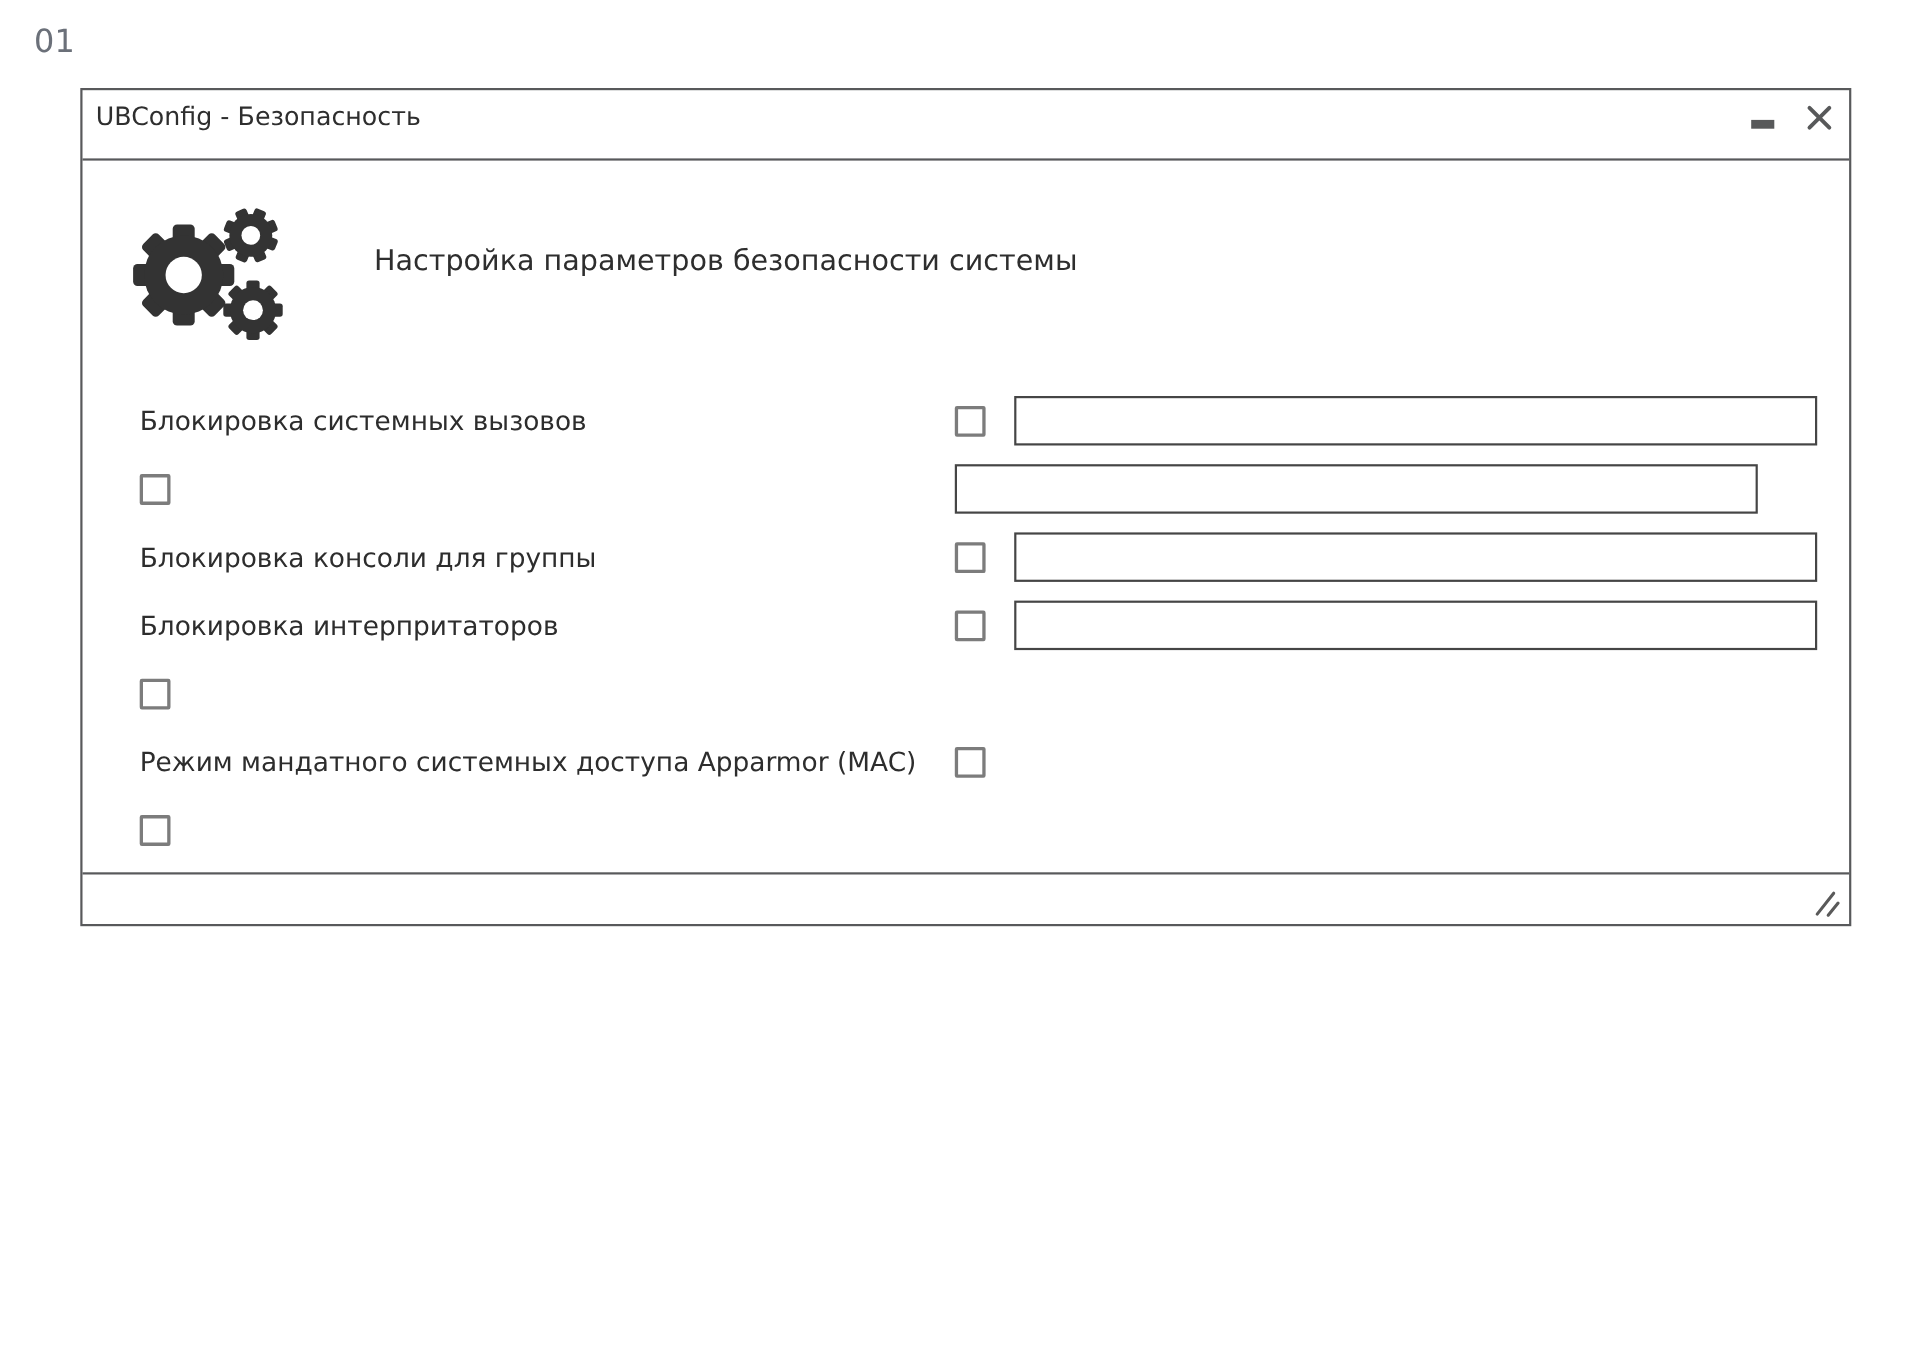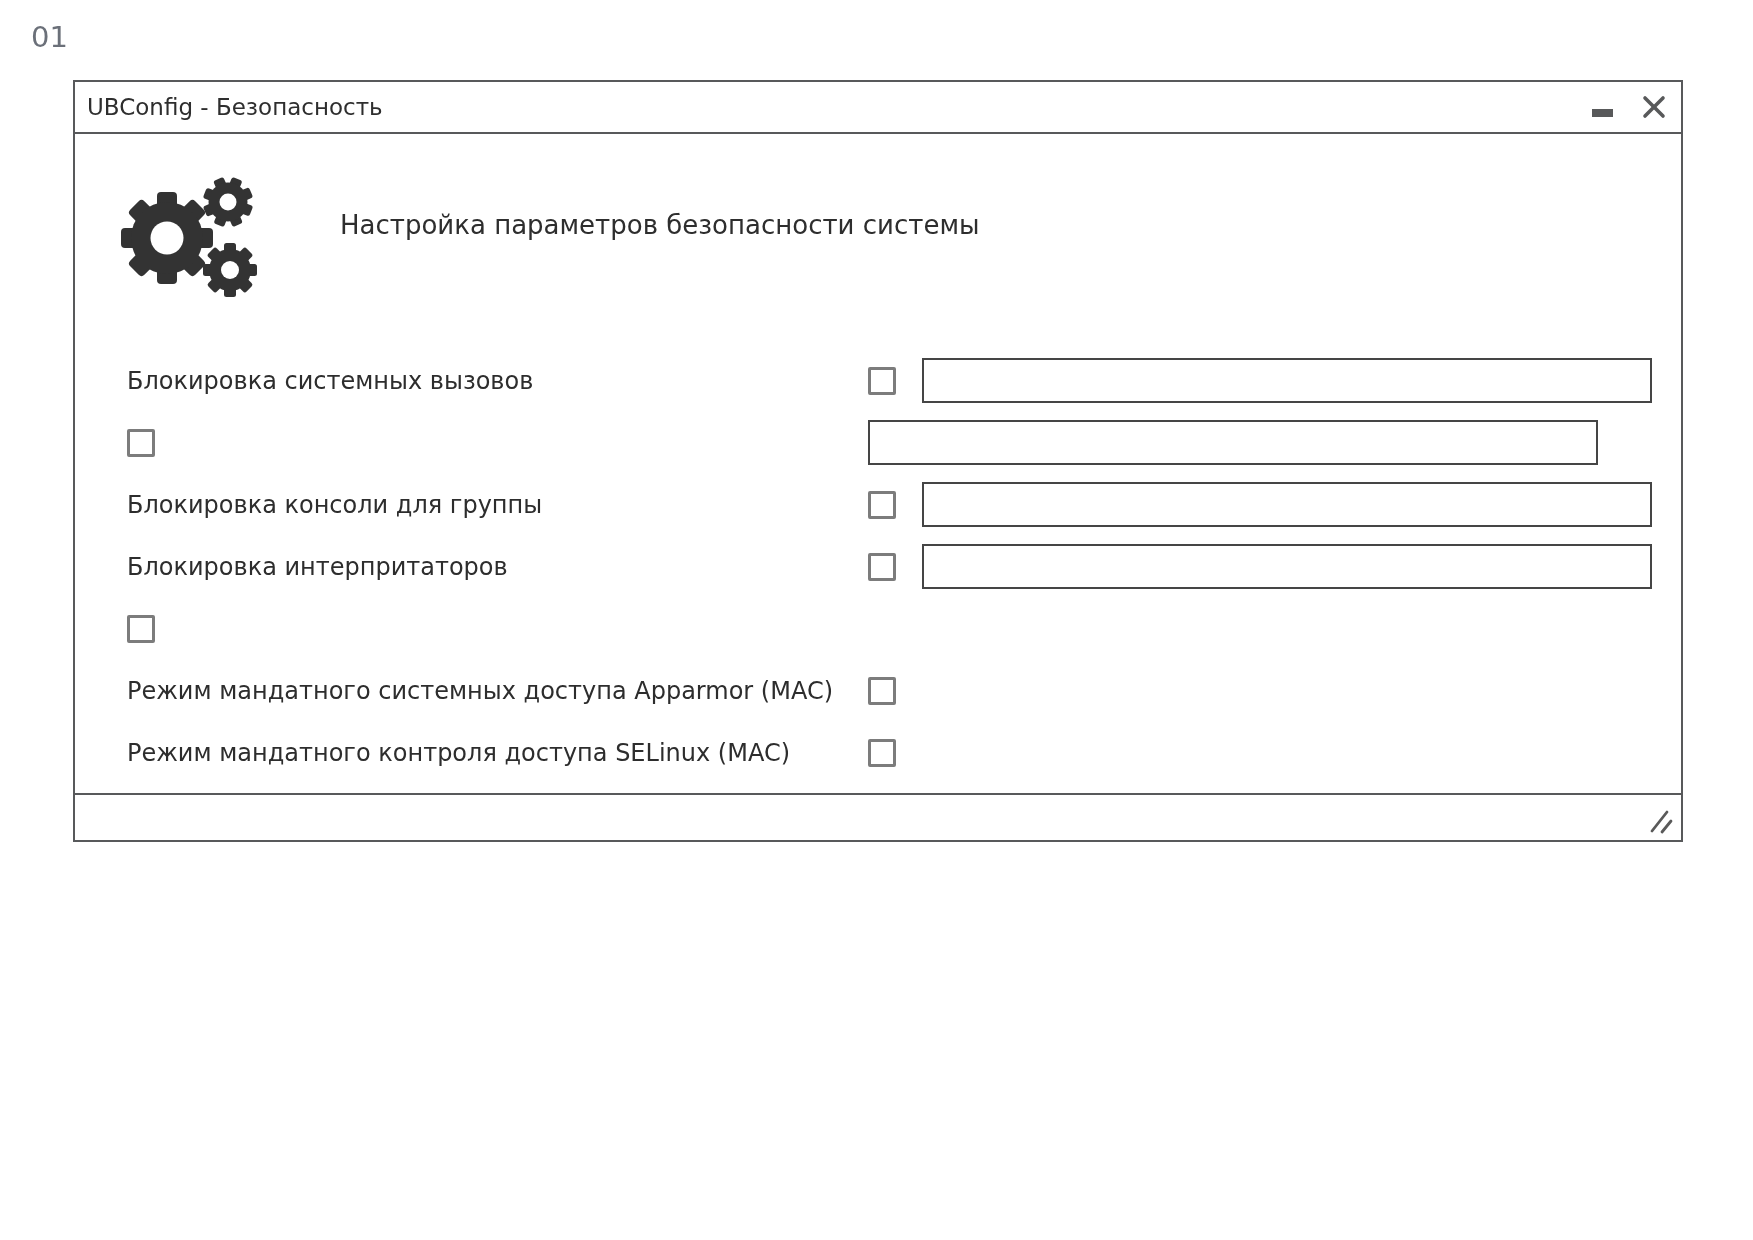--- a/index.html
+++ b/index.html
@@ -6,32 +6,32 @@
   body{font-family:"DejaVu Sans","Liberation Sans",sans-serif;color:#2d2d2d;}
   .canvas{position:relative;width:1753px;height:1240px;background:#fff;overflow:hidden;}
 
   .slide-number{position:absolute;left:31px;top:20px;font-size:29px;font-weight:normal;color:#6b7079;}
 
   .window{position:absolute;left:73px;top:80px;width:1610px;height:762px;
           box-sizing:border-box;border:2px solid #58595b;background:#fff;
           display:flex;flex-direction:column;}
 
   .titlebar{height:50px;flex:0 0 50px;box-sizing:content-box;border-bottom:2px solid #58595b;
-            display:flex;align-items:center;justify-content:space-between;padding:0 14px 0 12px;}
+            display:flex;align-items:center;justify-content:space-between;padding:0 14px 12px 12px;}
   .title{font-size:23px;color:#2e2e2e;}
   .controls{display:flex;align-items:center;gap:28px;}
   .min-dash{width:21px;height:8px;background:#58595a;margin-top:12px;}
   .close-x{display:block;}
 
   .content{position:relative;flex:1 1 auto;}
 
   .app-icon{position:absolute;left:40px;top:16px;}
   .headline{position:absolute;left:265px;top:76px;font-size:26px;color:#2e2e2e;white-space:nowrap;}
 
-  .form-rows{position:absolute;left:0;top:224px;right:0;}
+  .form-rows{position:absolute;left:0;top:214px;right:0;}
   .form-row{display:grid;grid-template-columns:715px 28px 730px;column-gap:26px;
             align-items:center;height:45px;margin-bottom:17px;padding-left:52px;}
   .row-label{font-size:24px;color:#2d2d2d;white-space:nowrap;}
   .checkbox{width:28px;height:28px;box-sizing:border-box;border:3px solid #7c7c7c;
             border-radius:2px;background:#fff;justify-self:start;cursor:pointer;}
   .text-field{width:730px;height:45px;box-sizing:border-box;border:2px solid #454545;
               background:#fff;font-size:20px;padding:0 10px;font-family:"DejaVu Sans","Liberation Sans",sans-serif;}
 
   .statusbar{height:45px;flex:0 0 45px;box-sizing:content-box;border-top:2px solid #58595b;
              position:relative;}
@@ -138,21 +138,20 @@
 
   </div>
 
   <div class="form-row">
     <span class="row-label">Режим мандатного системных доступа Apparmor (MAC)</span>
     <span class="checkbox" role="checkbox" aria-checked="false"></span>
 
   </div>
 
   <div class="form-row">
-    <span class="row-label">Режим мандатного контроля доступа SELinux (MAC)</span>
     <span class="checkbox" role="checkbox" aria-checked="false"></span>
 
   </div>
 </div>
 
     </div>
 
     <div class="statusbar">
       <svg class="resize-grip" width="26" height="26" viewBox="0 0 26 26">
         <line x1="4" y1="22" x2="19" y2="3" stroke="#5a5a5a" stroke-width="2.8" stroke-linecap="round"></line>

